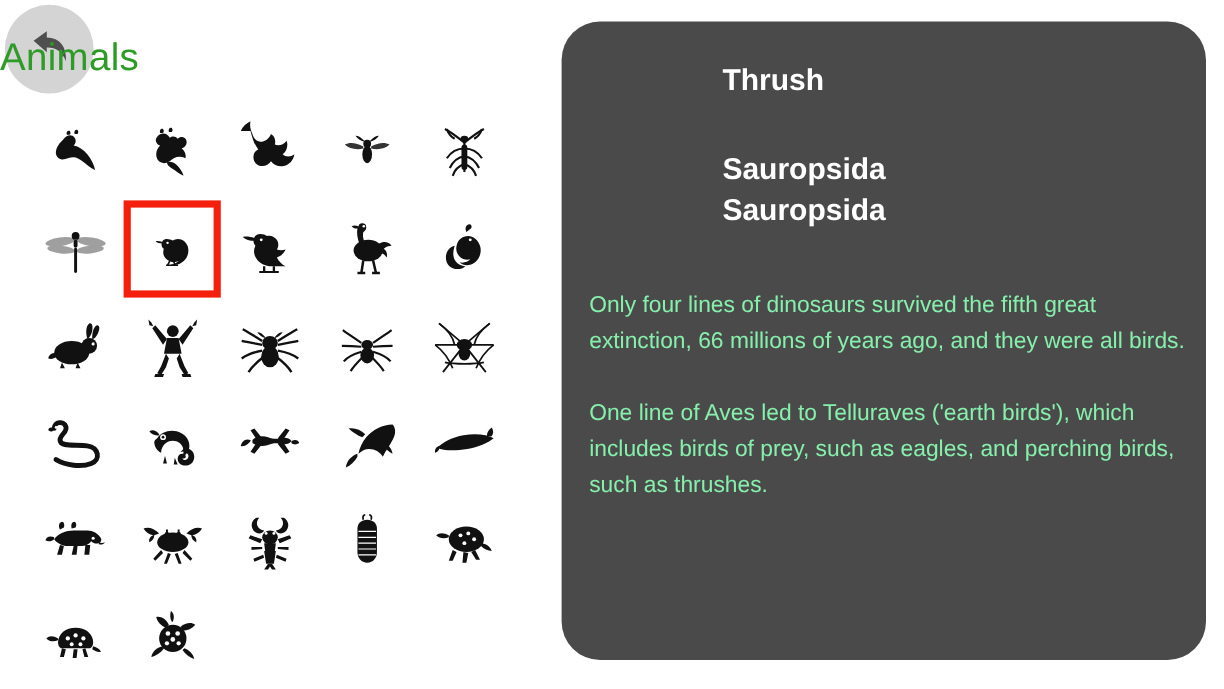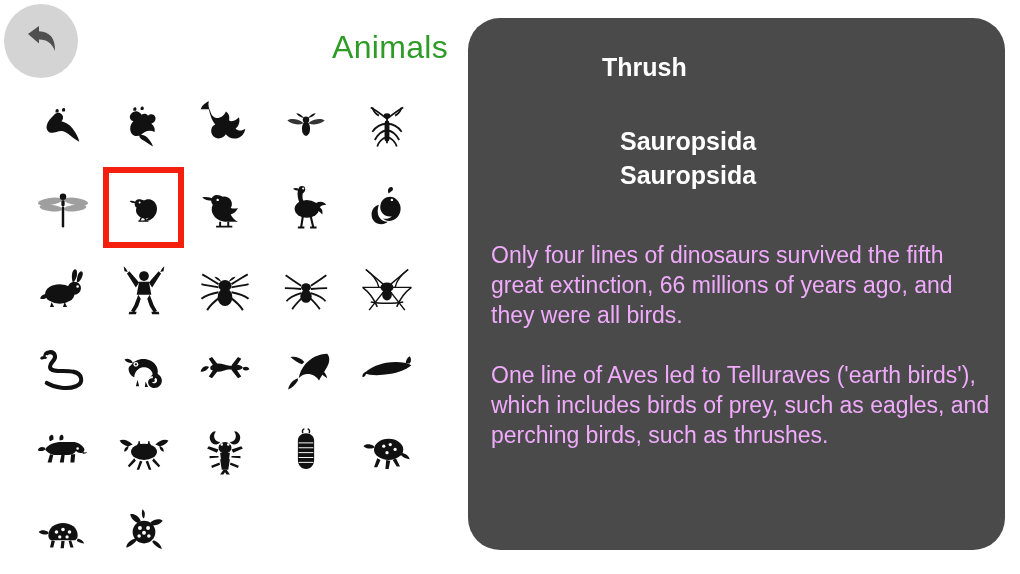--- a/index.html
+++ b/index.html
@@ -33,21 +33,21 @@
     justify-content: center;
   }
   #back-button svg { display: block; }
 
   
   #page-title {
     position: absolute;
     left: 0;
     top: 28px;
     width: 448px;
-    text-align: right;
+    text-align: left;
     font-size: 32px;
     font-weight: 400;
     color: #2e9b27;
     letter-spacing: 0.3px;
     line-height: 1.2;
   }
 
   
   #animal-grid {
     position: absolute;
@@ -109,28 +109,28 @@
   }
   #taxonomy {
     position: absolute;
     left: 134px;
     top: 106px;
     font-size: 25px;
     font-weight: bold;
     color: #ffffff;
     line-height: 34px;
   }
-  .tax-line { white-space: nowrap; margin-left: 18px; }
+  .tax-line { white-space: nowrap; }
   #info-body {
     position: absolute;
     left: 23px;
     top: 222px;
     width: 505px;
-    font-size: 23px;
-    color: #f0abfc;
+    font-size: 19px;
+    color: #86efac;
     line-height: 30px;
   }
   #info-body p {
     margin: 0 0 30px 0;
   }
   #info-body p:last-child { margin-bottom: 0; margin-top: 26px; }
 </style>
 </head>
 <body>
 

